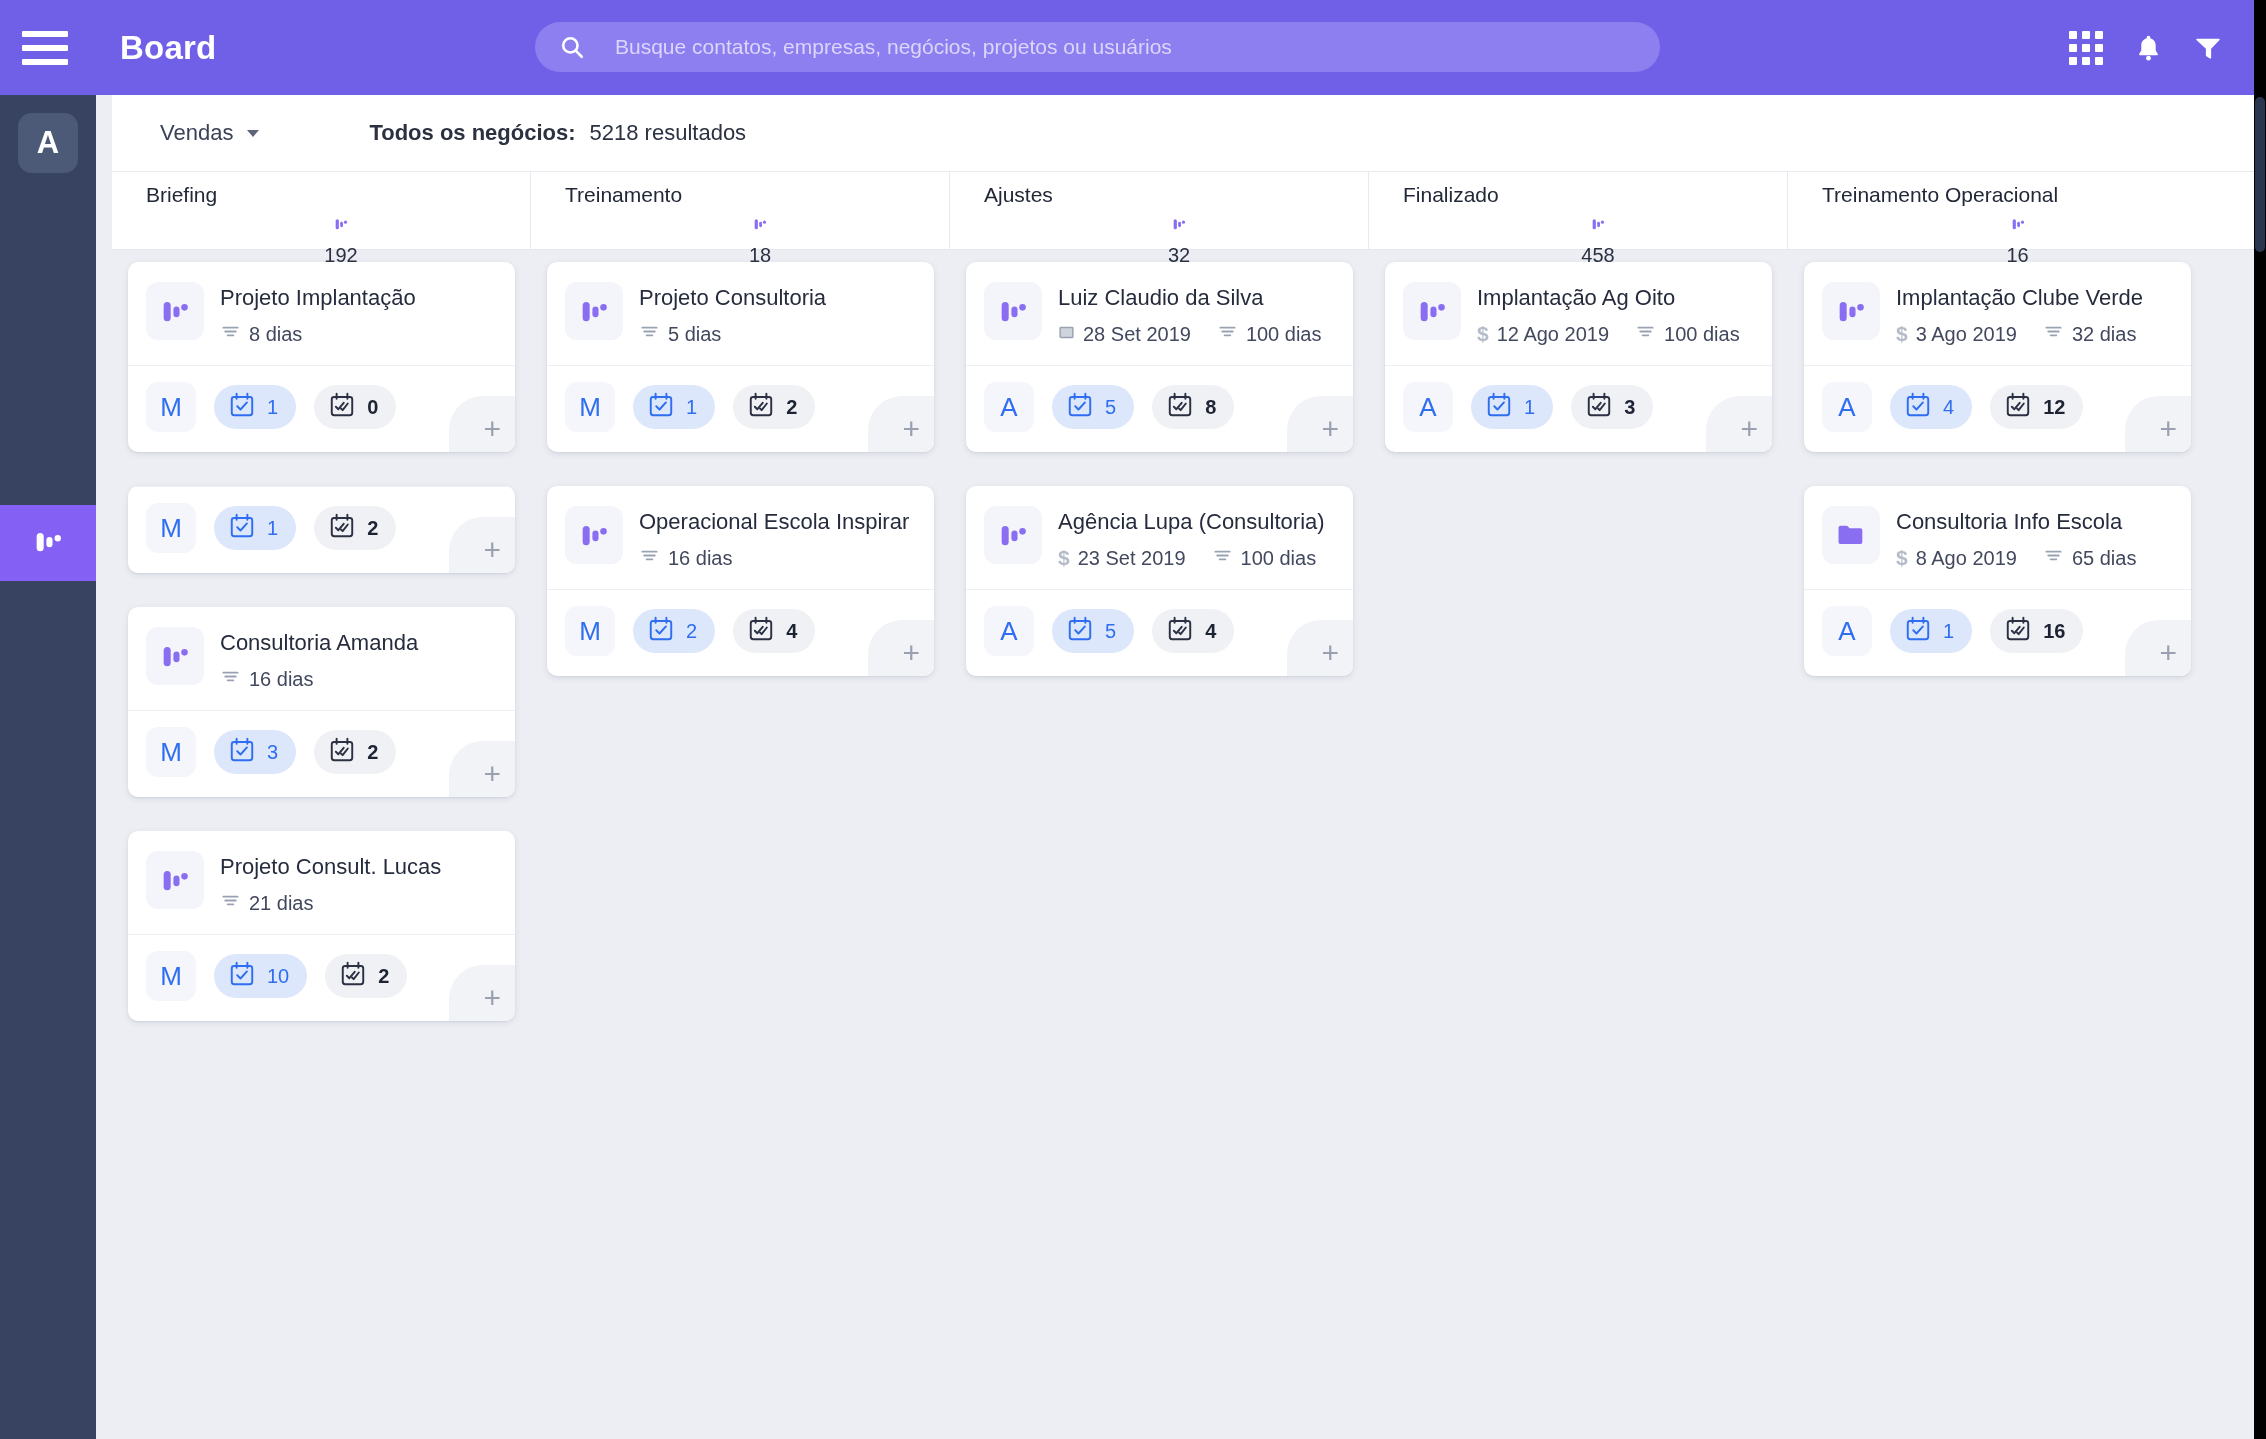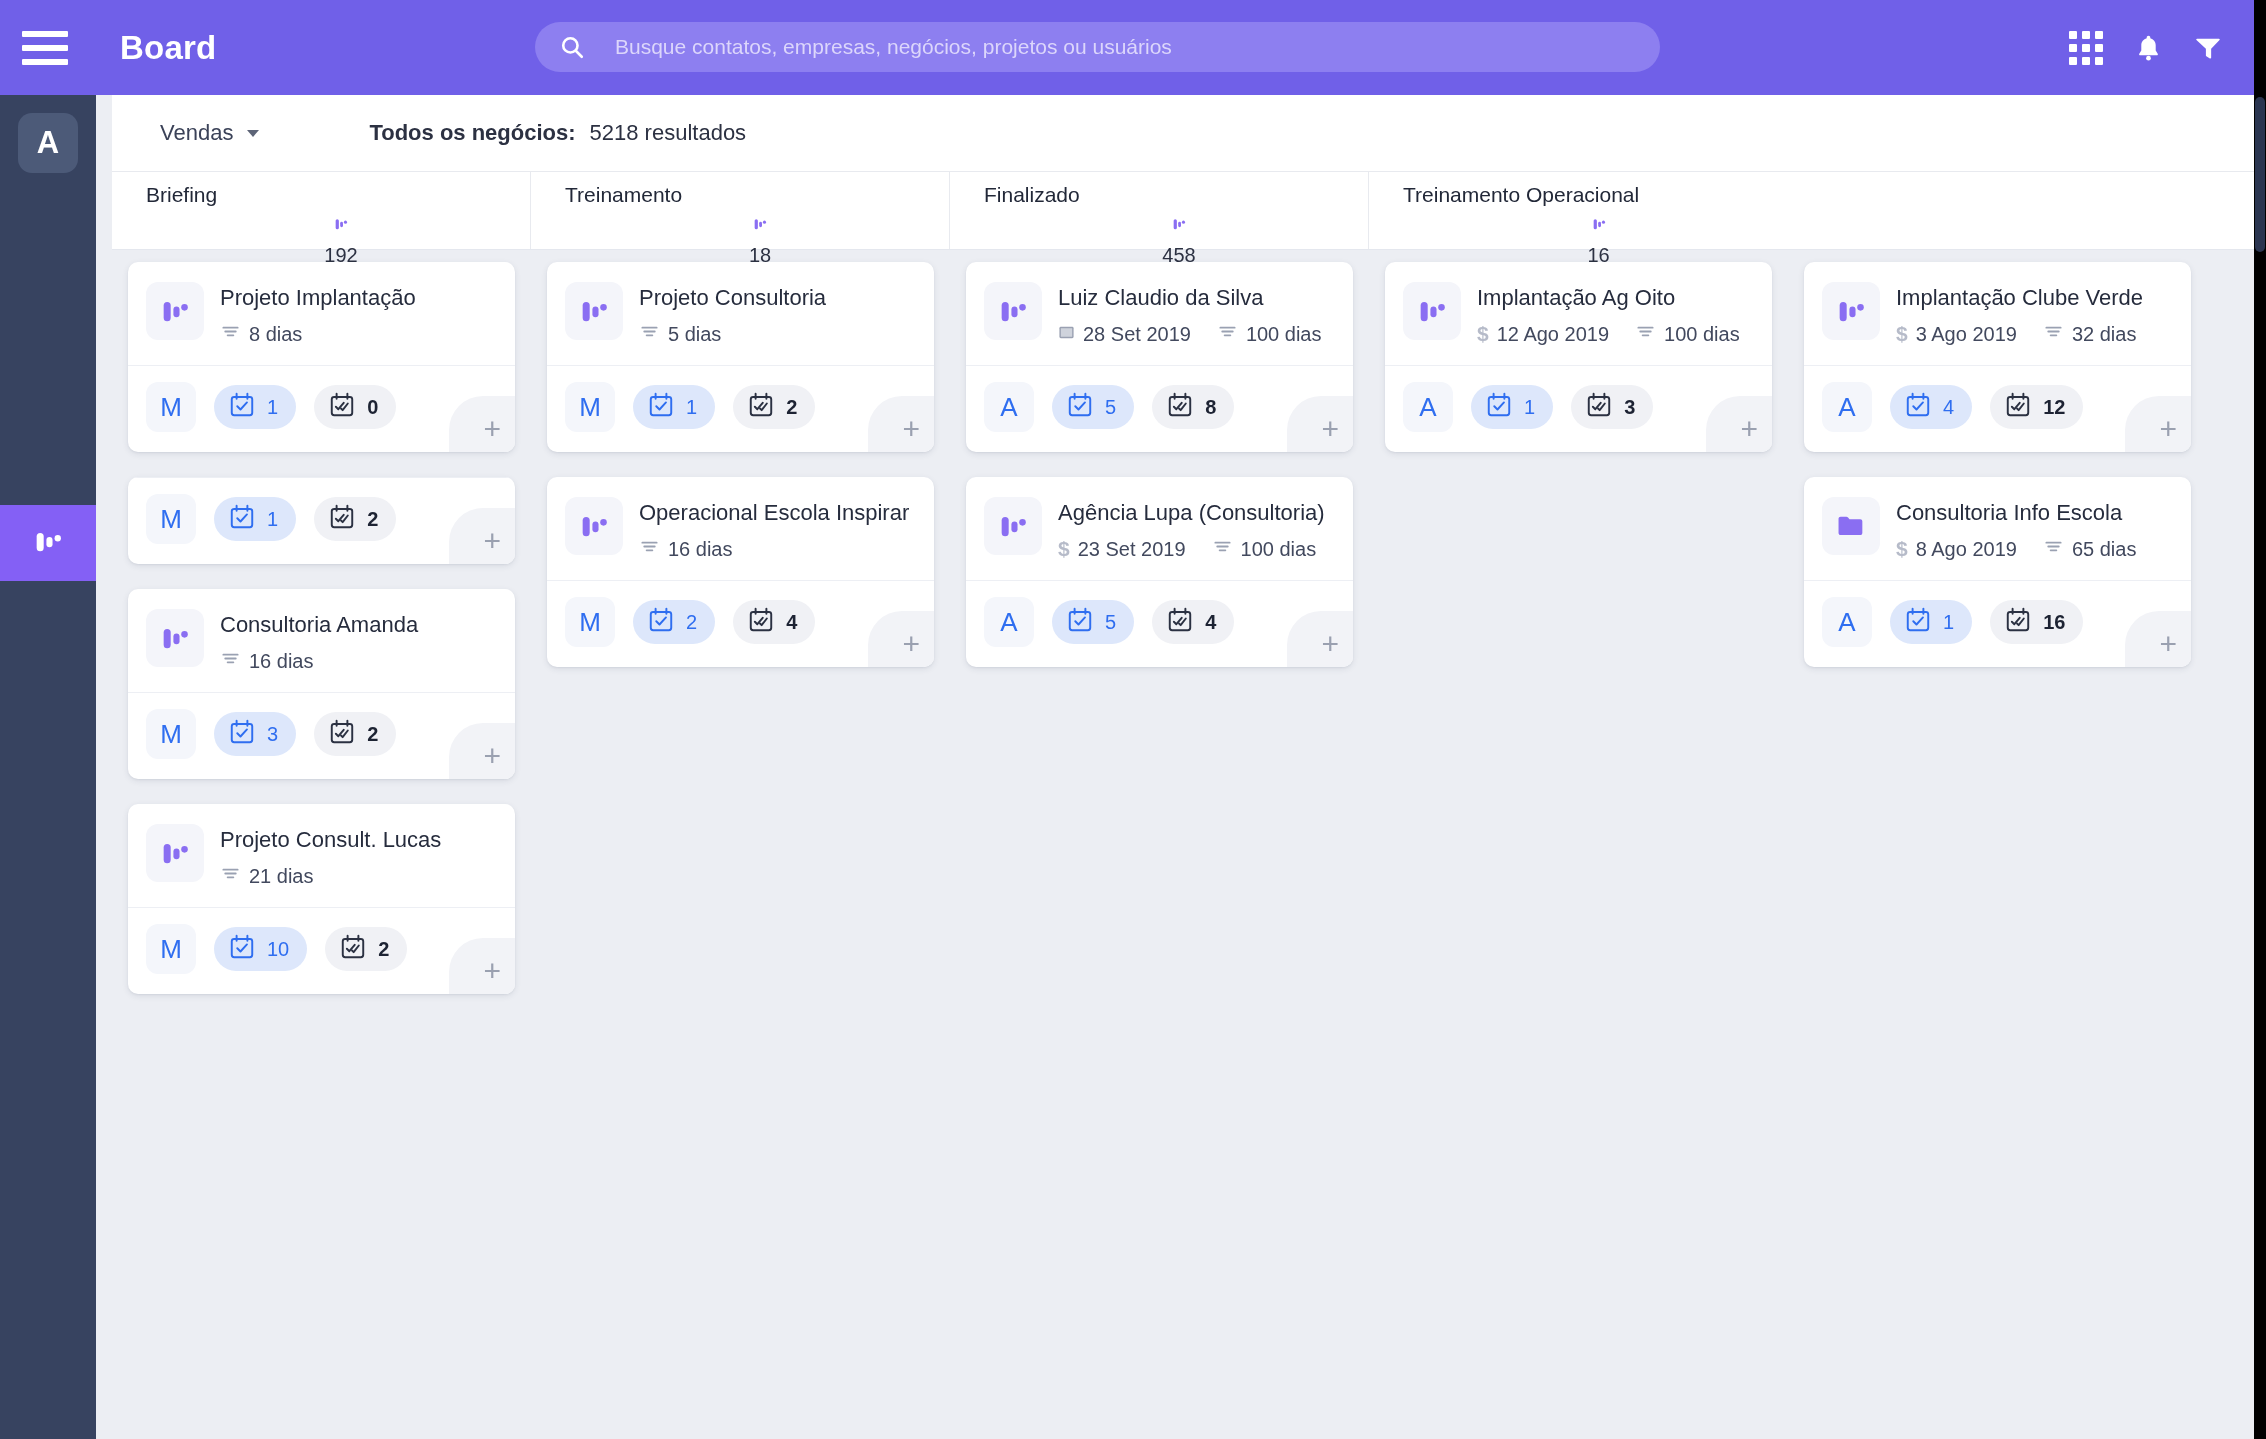--- a/index.html
+++ b/index.html
@@ -118,21 +118,21 @@
     height: 1188px;
     overflow: hidden;
   }
   .board-cols { display: flex; }
   .board-col { width: 419px; flex: 0 0 419px; padding: 12px 16px 0 16px; }
 
   
   .card {
     background: #fff;
     border-radius: 10px;
-    margin-bottom: 25px;
+    margin-bottom: 34px;
     box-shadow: 0 2px 6px rgba(40,50,80,.10), 0 1px 2px rgba(40,50,80,.06);
     overflow: hidden;
     cursor: pointer;
   }
   .card-top { display: flex; padding: 20px 18px 18px 18px; align-items: flex-start; }
   .card-thumb {
     width: 58px; height: 58px; flex: 0 0 58px;
     background: #f4f5fa; border-radius: 12px;
     display: flex; align-items: center; justify-content: center;
     margin-right: 16px;
@@ -285,20 +285,31 @@
           <div class="col-count-row">
             <span><svg width="16" height="16" viewBox="0 0 30 30">
                 <rect x="5" y="6" width="6" height="19" rx="3" fill="#8a6ef2"></rect>
                 <rect x="13.5" y="11" width="5.2" height="10" rx="2.6" fill="#8a6ef2"></rect>
                 <circle cx="23.4" cy="11.5" r="2.9" fill="#8a6ef2"></circle>
               </svg></span>
             <span class="col-count">18</span>
           </div>
         </div>
         <div class="col-head">
+          <div class="col-title">Ajustes</div>
+          <div class="col-count-row">
+            <span><svg width="16" height="16" viewBox="0 0 30 30">
+                <rect x="5" y="6" width="6" height="19" rx="3" fill="#8a6ef2"></rect>
+                <rect x="13.5" y="11" width="5.2" height="10" rx="2.6" fill="#8a6ef2"></rect>
+                <circle cx="23.4" cy="11.5" r="2.9" fill="#8a6ef2"></circle>
+              </svg></span>
+            <span class="col-count">32</span>
+          </div>
+        </div>
+        <div class="col-head">
           <div class="col-title">Finalizado</div>
           <div class="col-count-row">
             <span><svg width="16" height="16" viewBox="0 0 30 30">
                 <rect x="5" y="6" width="6" height="19" rx="3" fill="#8a6ef2"></rect>
                 <rect x="13.5" y="11" width="5.2" height="10" rx="2.6" fill="#8a6ef2"></rect>
                 <circle cx="23.4" cy="11.5" r="2.9" fill="#8a6ef2"></circle>
               </svg></span>
             <span class="col-count">458</span>
           </div>
         </div>

